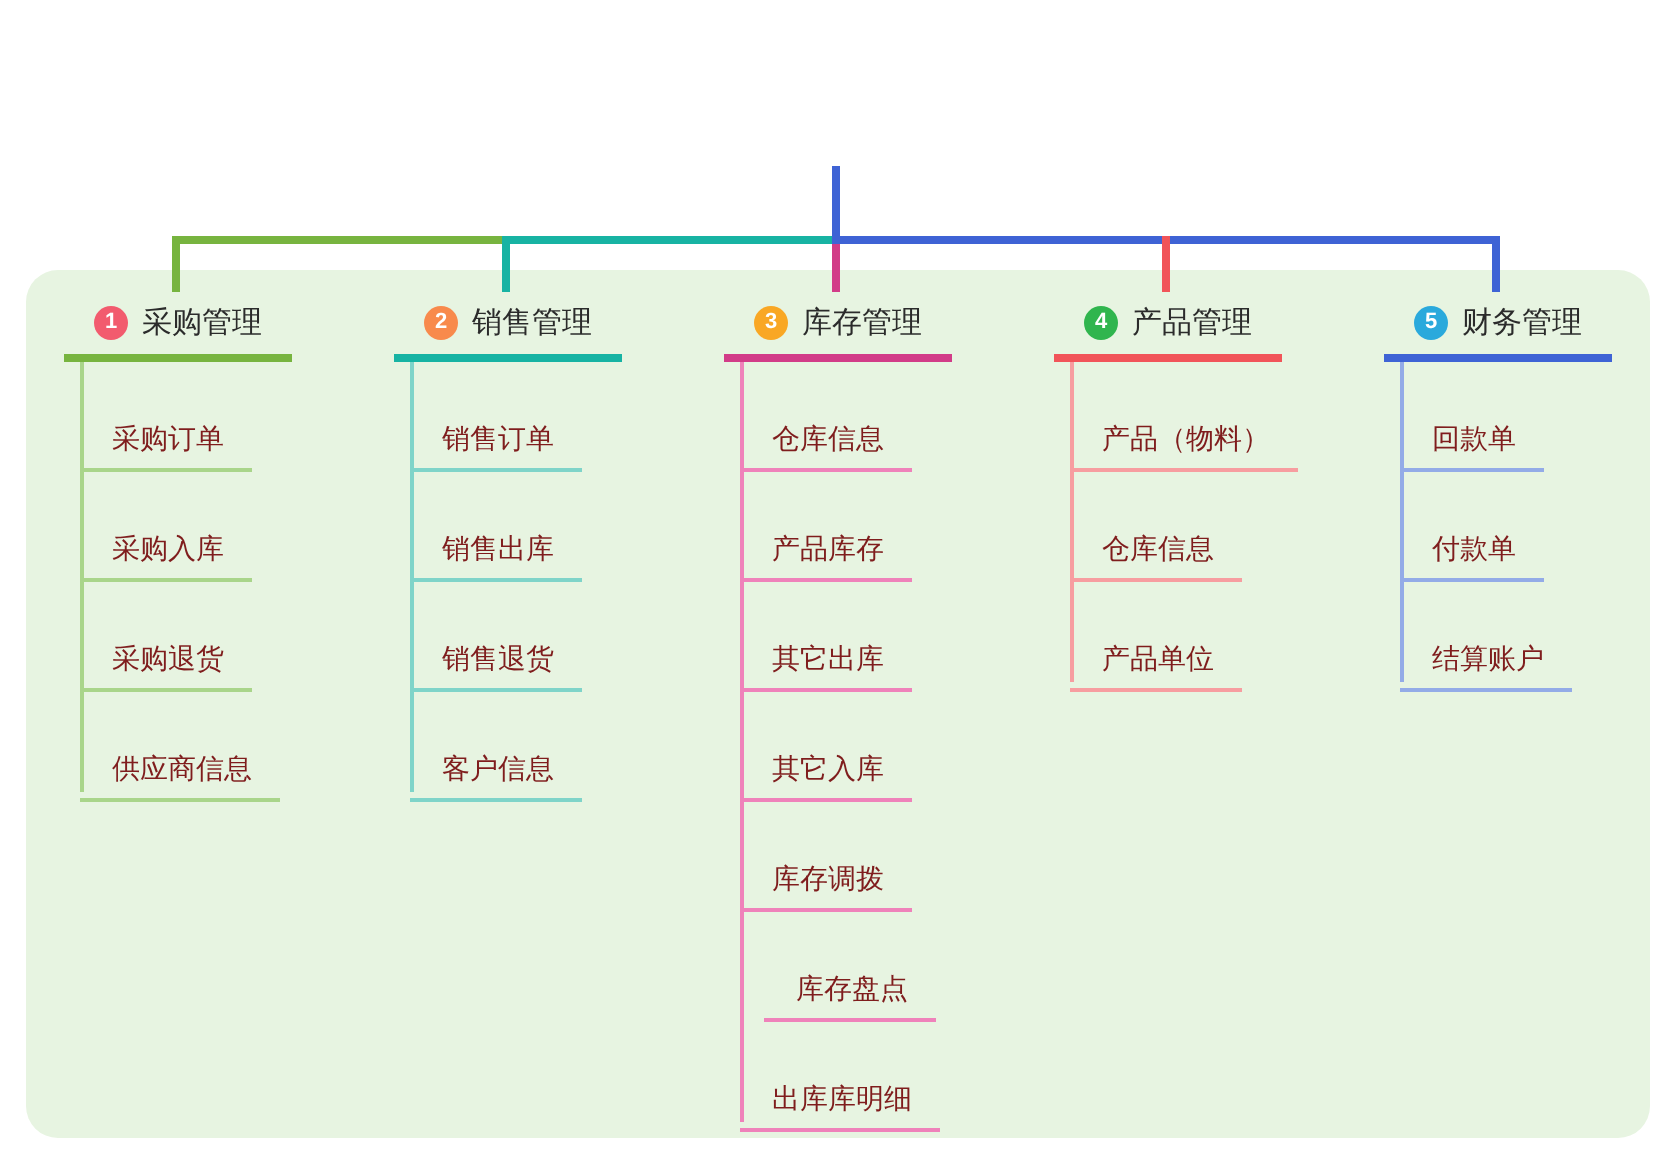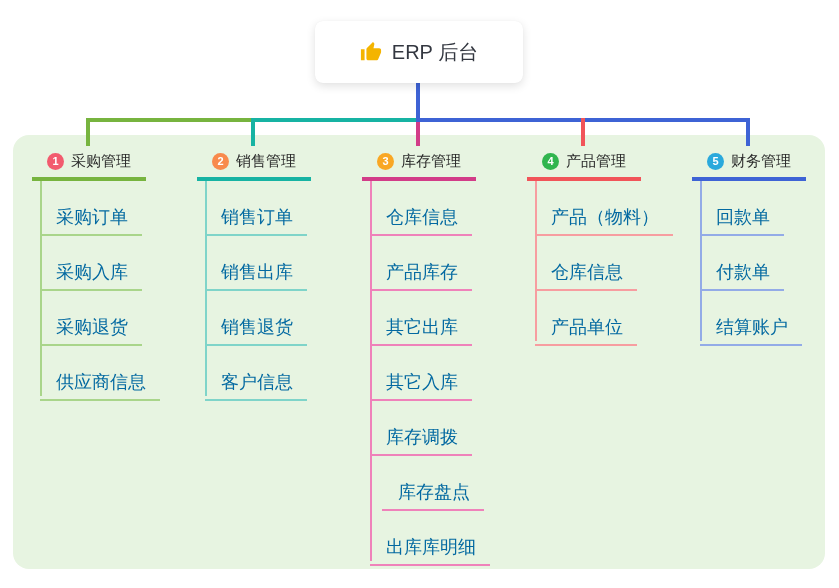--- a/index.html
+++ b/index.html
@@ -40,36 +40,30 @@
   }
   .branch-title .branch-label{
     font-size:15px;font-weight:500;color:#2b2b2b;white-space:nowrap;
   }
   .vline{position:absolute;width:2px;background:var(--light);z-index:1;}
   .child-item{
     position:absolute;height:33px;
     border-bottom:2px solid var(--light);
     display:flex;align-items:flex-end;
     padding:0 14px 5px 16px;box-sizing:content-box;
-    font-size:18px;color:#0369a1;white-space:nowrap;
+    font-size:14px;color:#7f1d1d;white-space:nowrap;
     z-index:2;
   }
 </style>
 </head>
 <body>
 
 <div id="canvas">
   <div id="panel"></div>
 
-  <div id="root-node">
-    <svg class="thumb" viewBox="0 0 24 24" aria-hidden="true">
-      <path fill="#f4b400" d="M1 21h4V9H1v12zm22-11c0-1.1-.9-2-2-2h-6.31l.95-4.57.03-.32c0-.41-.17-.79-.44-1.06L14.17 1 7.59 7.59C7.22 7.95 7 8.45 7 9v10c0 1.1.9 2 2 2h9c.83 0 1.54-.5 1.84-1.22l3.02-7.05c.09-.23.14-.47.14-.73v-2z"></path>
-    </svg>
-    <span>ERP 后台</span>
-  </div>
 
   <div id="connectors">
       <div class="conn" style="left: 416px; top: 83px; width: 4px; height: 39px; background: rgb(62, 99, 213); z-index: 2;"></div>
       <div class="conn" style="left: 86px; top: 118px; width: 169px; height: 4px; background: rgb(119, 180, 63); z-index: 1;"></div>
       <div class="conn" style="left: 251px; top: 118px; width: 169px; height: 4px; background: rgb(23, 179, 163); z-index: 1;"></div>
       <div class="conn" style="left: 416px; top: 118px; width: 334px; height: 4px; background: rgb(62, 99, 213); z-index: 1;"></div>
       <div class="conn" style="left: 86px; top: 118px; width: 4px; height: 28px; background: rgb(119, 180, 63); z-index: 1;"></div>
       <div class="conn" style="left: 251px; top: 118px; width: 4px; height: 28px; background: rgb(23, 179, 163); z-index: 1;"></div>
       <div class="conn" style="left: 416px; top: 122px; width: 4px; height: 24px; background: rgb(210, 60, 136); z-index: 1;"></div>
       <div class="conn" style="left: 581px; top: 118px; width: 4px; height: 28px; background: rgb(241, 84, 89); z-index: 1;"></div>

